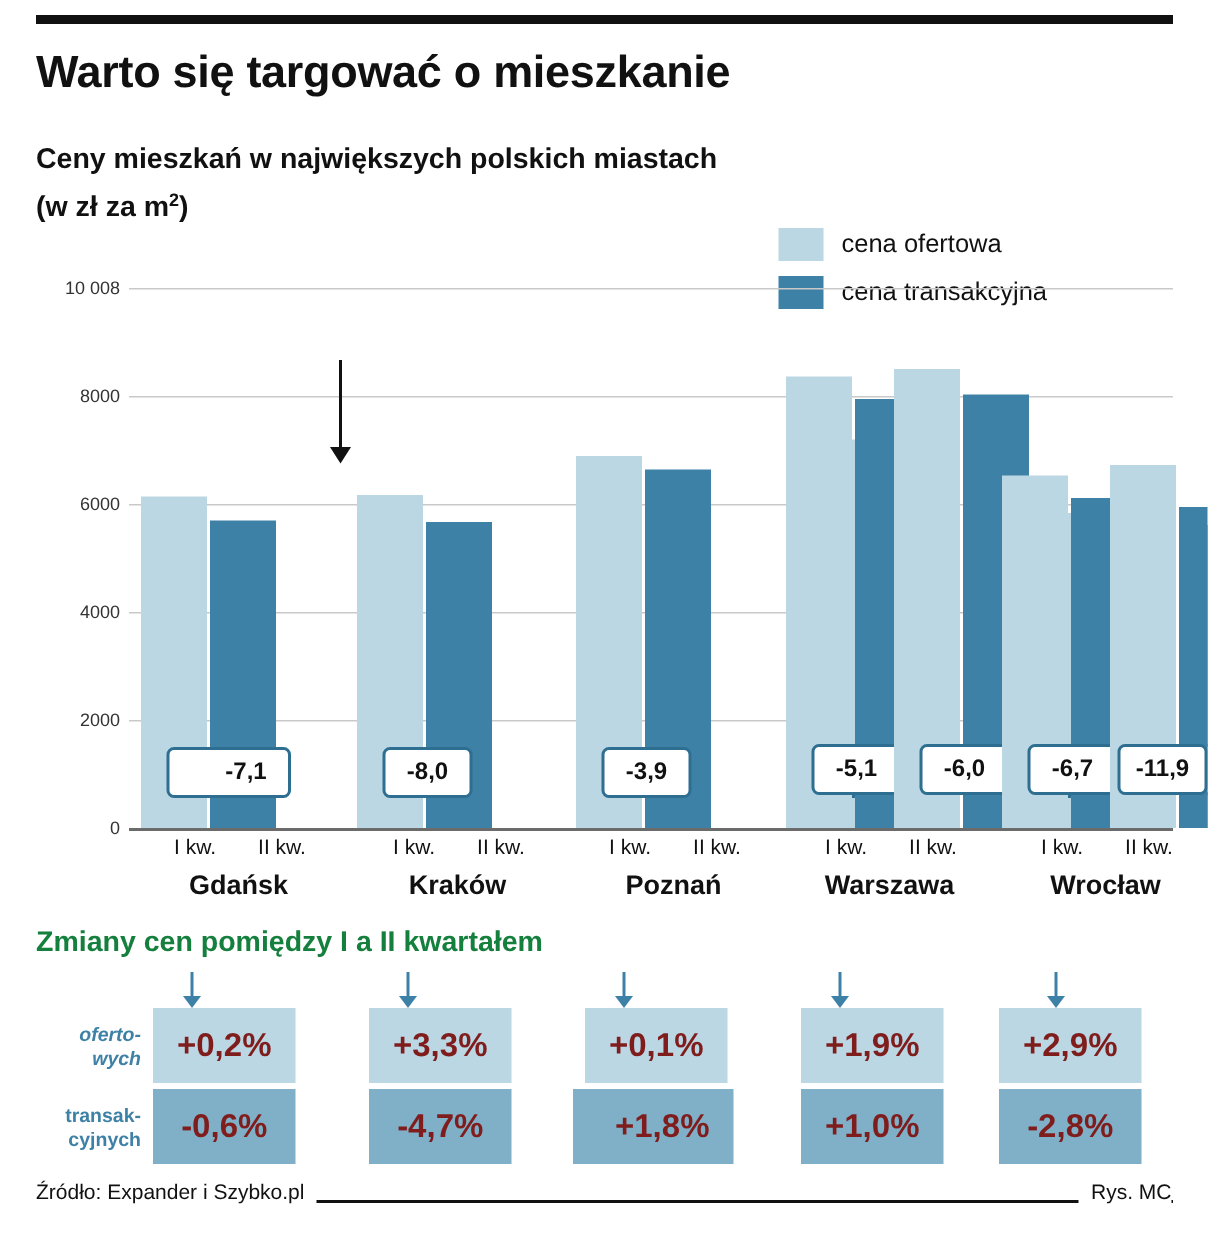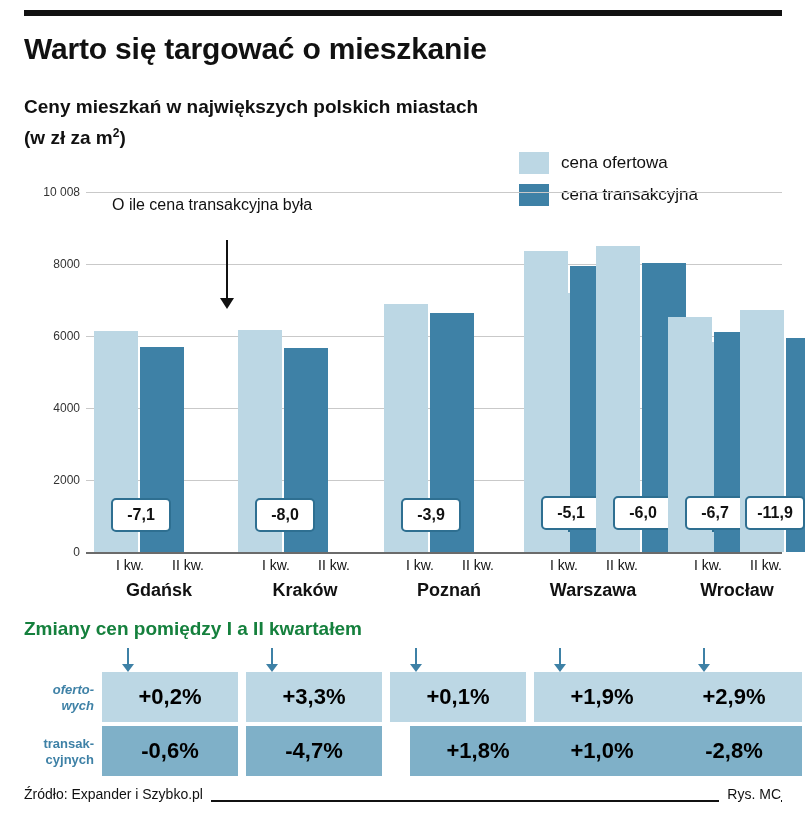--- a/index.html
+++ b/index.html
@@ -74,22 +74,22 @@
     border-left:6px solid transparent;border-right:6px solid transparent;
     border-top:8px solid #3e81a6;
   }
 
   .matrix{position:absolute;left:24px;top:672px;width:758px;}
   .rowlabel{
     position:absolute;left:0;width:70px;text-align:right;
     font-size:13px;font-weight:bold;color:#3e81a6;line-height:16px;
   }
   .cell{
-    position:absolute;width:136px;height:50px;line-height:50px;text-align:center;
-    font-size:22px;font-weight:bold;color:#000000;
+    position:absolute;width:95px;height:50px;line-height:50px;text-align:center;
+    font-size:22px;font-weight:bold;color:#7f1d1d;
   }
   .cell.offer{background:#bcd7e4;}
   .cell.trans{background:#7fb0c8;}
 
   .bottom-rule{position:absolute;left:24px;top:800px;width:758px;height:2px;background:#111;}
   .source{position:absolute;left:24px;top:786px;background:#fff;padding-right:8px;font-size:14px;color:#111;}
   .credit{position:absolute;right:24px;top:786px;background:#fff;padding-left:8px;font-size:14px;color:#111;}
 
   
   .annot{
@@ -141,21 +141,21 @@
     <div class="ytick" style="top:150px;">6000</div>
     <div class="ytick" style="top:222px;">4000</div>
     <div class="ytick" style="top:294px;">2000</div>
     <div class="ytick" style="top:366px;">0</div>
 
     <div class="bars">
 
       <div class="group" style="left:8px;width:136px;">
         <div class="bar offer" style="left:0px;height:221px;"></div>
         <div class="bar trans" style="left:46px;height:205px;"></div>
-        <div class="badge" style="left:17px;">-7,1</div>
+        <div class="badge" style="left:17px;padding-left:23px;">-7,1</div>
       </div>
       <div class="group" style="left:152px;width:136px;">
         <div class="bar offer" style="left:0px;height:222px;"></div>
         <div class="bar trans" style="left:46px;height:204px;"></div>
         <div class="badge" style="left:17px;">-8,0</div>
       </div>
 
       <div class="group" style="left:152px;width:0;"></div>
       <div class="group" style="left:298px;width:136px;">
         <div class="bar offer" style="left:0px;height:248px;"></div>
@@ -215,21 +215,20 @@
     <div style="position:absolute;left:668px;top:317px;width:44px;height:235px;background:#bcd7e4;"></div>
     <div style="position:absolute;left:714px;top:332px;width:44px;height:220px;background:#3e81a6;"></div>
     <div class="badge" style="position:absolute;left:685px;top:496px;bottom:auto;">-6,7</div>
 
     <div style="position:absolute;left:740px;top:310px;width:44px;height:242px;background:#bcd7e4;"></div>
     <div style="position:absolute;left:786px;top:338px;width:20px;height:214px;background:#3e81a6;"></div>
     <div class="badge" style="position:absolute;left:745px;top:496px;bottom:auto;">-11,9</div>
   </div>
 
   <div class="annot">
-    <div>O ile cena transakcyjna była</div>
   </div>
   <div class="annot-line"></div>
   <div class="annot-head"></div>
 
   <div class="xlabels">
     <div class="xgroup" style="left:0px;width:146px;">
       <span class="xq">I kw.</span><span class="xq">II kw.</span>
       <div class="xcity">Gdańsk</div>
     </div>
     <div class="xgroup" style="left:146px;width:146px;">
@@ -276,21 +275,21 @@
     </div>
 
     <div class="cell offer" style="left:78px;top:0px;">+0,2%</div>
     <div class="cell offer" style="left:222px;top:0px;">+3,3%</div>
     <div class="cell offer" style="left:366px;top:0px;">+0,1%</div>
     <div class="cell offer" style="left:510px;top:0px;">+1,9%</div>
     <div class="cell offer" style="left:642px;top:0px;">+2,9%</div>
 
     <div class="cell trans" style="left:78px;top:54px;">-0,6%</div>
     <div class="cell trans" style="left:222px;top:54px;">-4,7%</div>
-    <div class="cell trans" style="left:386px;top:54px;">+1,8%</div>
+    <div class="cell trans" style="left:358px;top:54px;padding-left:12px;">+1,8%</div>
     <div class="cell trans" style="left:510px;top:54px;">+1,0%</div>
     <div class="cell trans" style="left:642px;top:54px;">-2,8%</div>
   </div>
 
   <div class="bottom-rule"></div>
   <div class="source">Źródło: Expander i Szybko.pl</div>
   <div class="credit">Rys. MC</div>
 
 </div>
 

